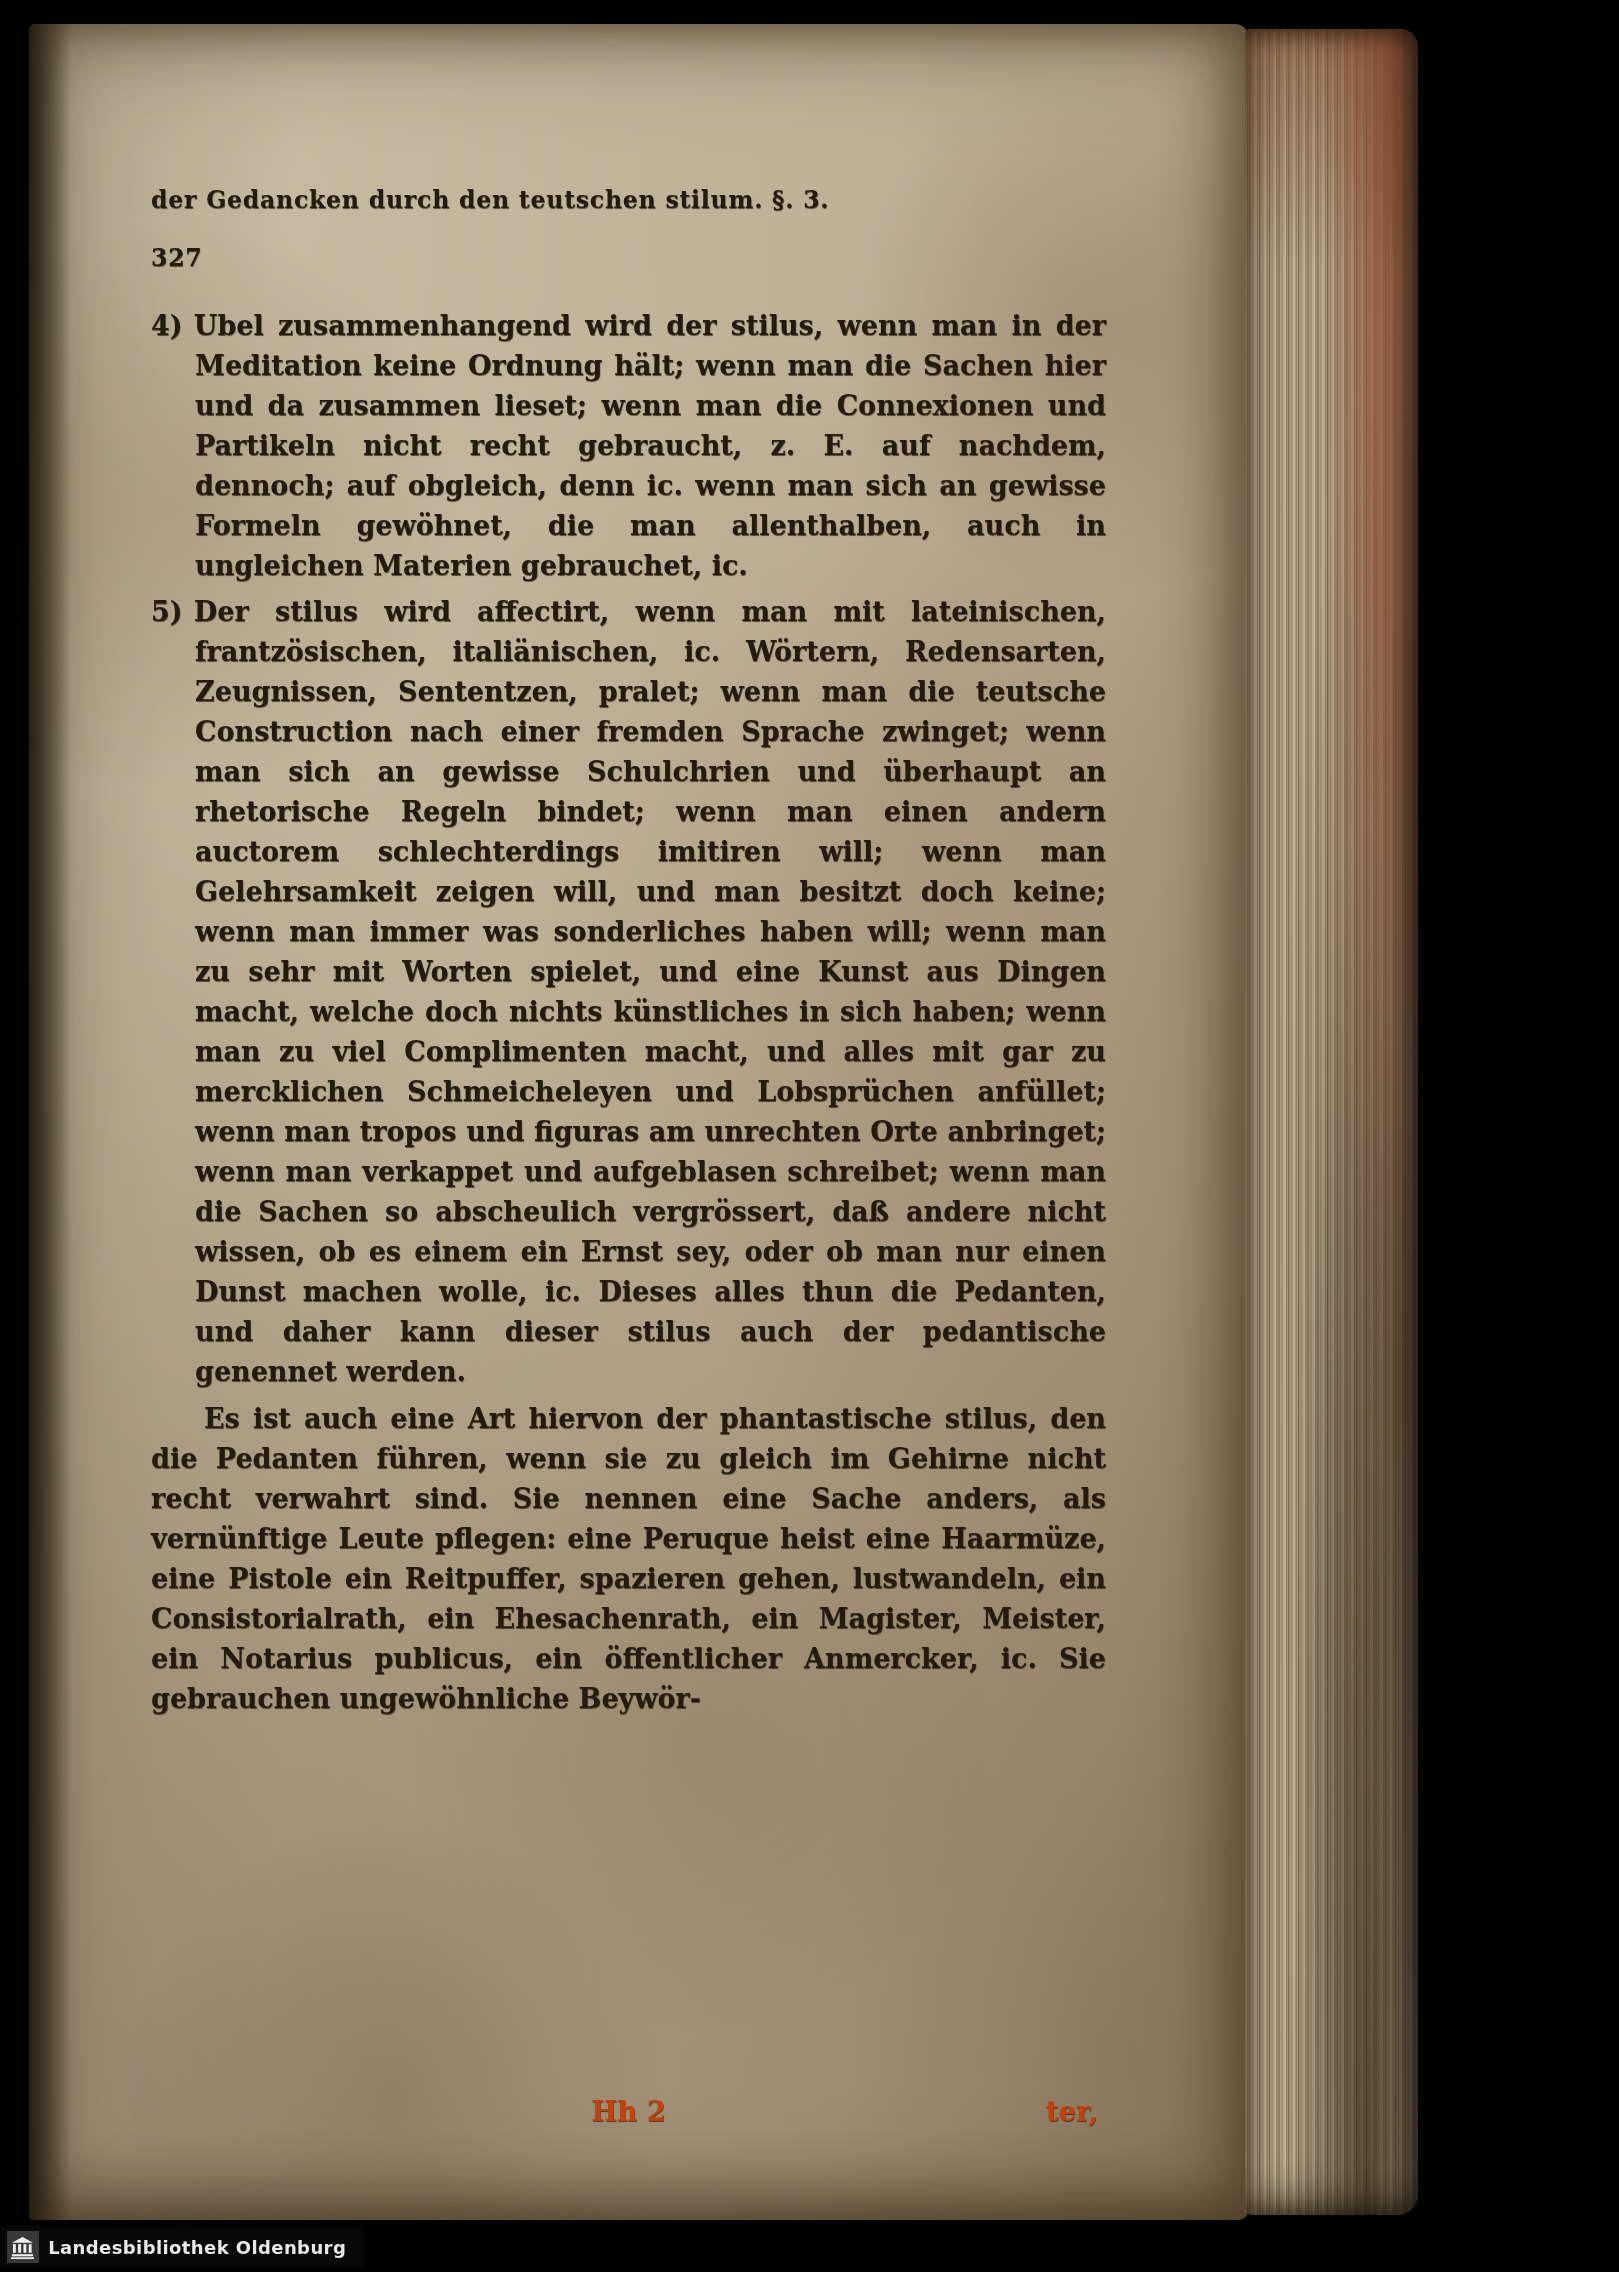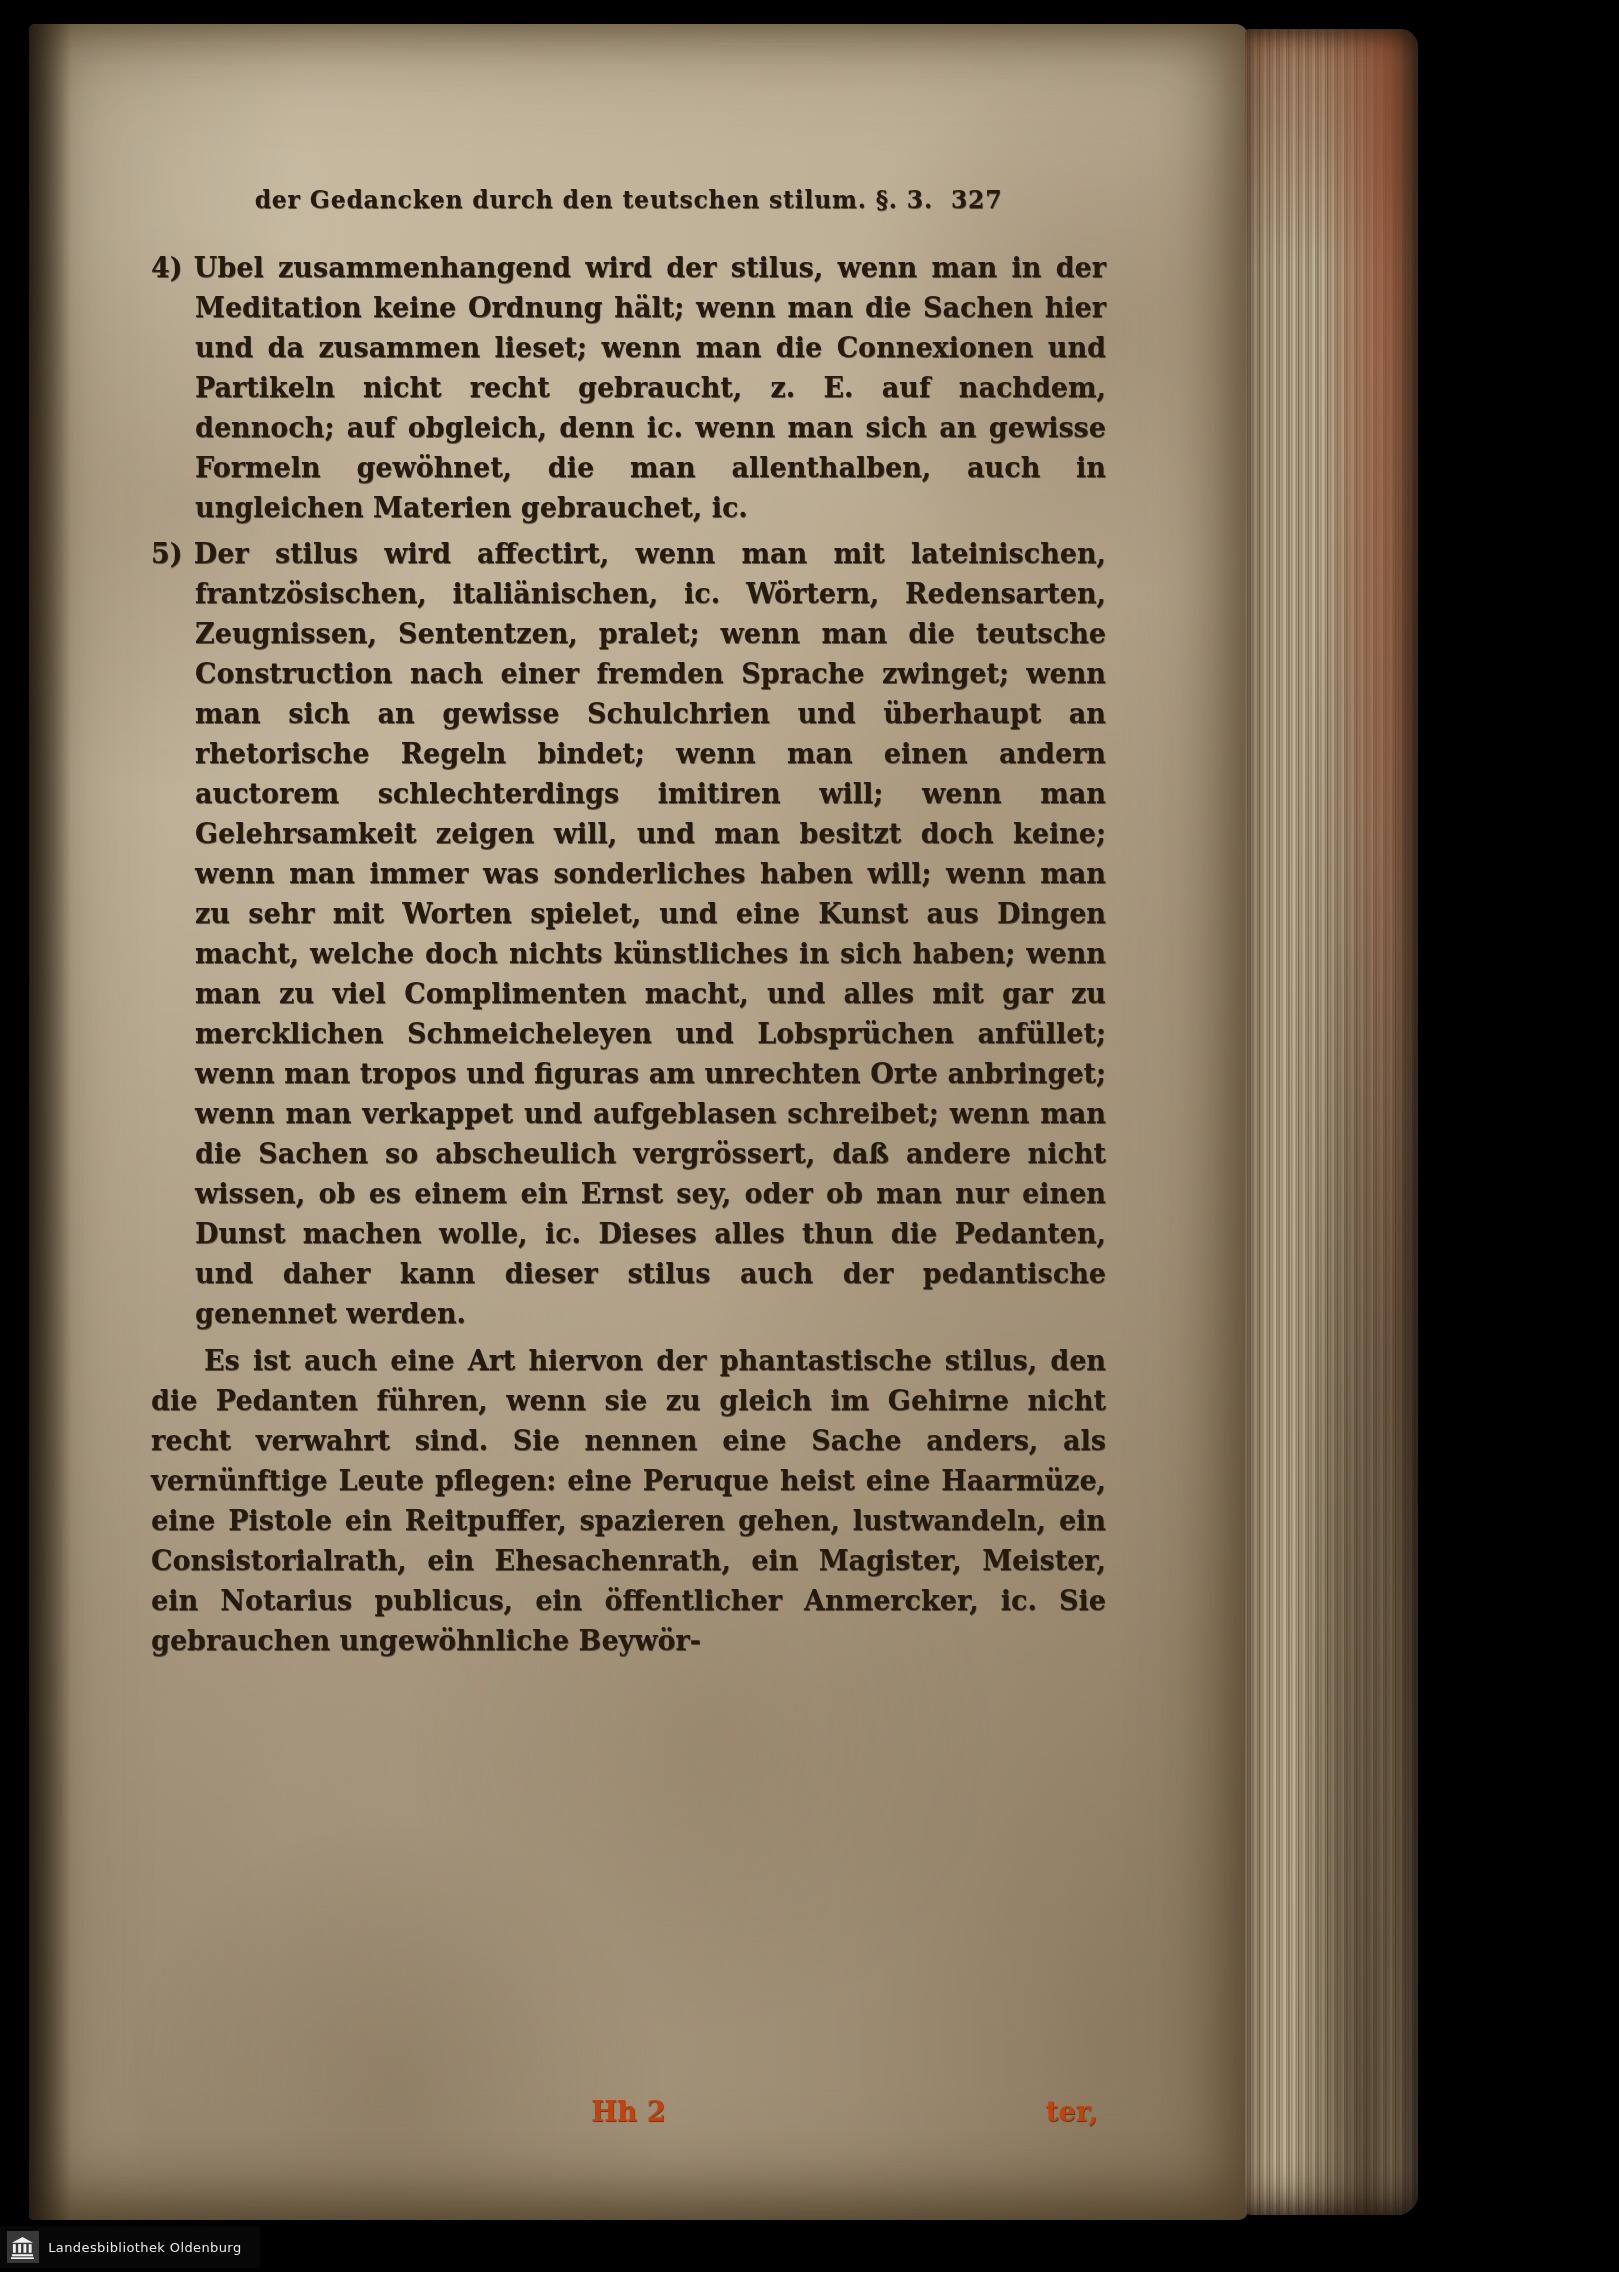--- a/index.html
+++ b/index.html
@@ -49,21 +49,21 @@
   }
   
   .text-block {
     position:absolute; left:151px; top:180px; width:955px;
     color:#241a0e; font-weight:700; font-size:27px; line-height:40px;
     text-align:justify;
     text-shadow:0.5px 0.5px 0.7px rgba(35,22,8,0.65);
   }
   .header-line {
     display:flex; justify-content:center; align-items:baseline; gap:18px;
-    font-size:23.5px; letter-spacing:0.8px; margin-bottom:27.5px; white-space:nowrap;
+    font-size:23.5px; letter-spacing:0.8px; margin-bottom:27.5px; white-space:nowrap;flex-direction:column;
   }
   .para { margin:0 0 6.5px 0; padding-left:44px; text-indent:-44px; }
   .para .pnum { padding-right:11.3px; }
   .para.indent { padding-left:0; text-indent:53px; }
   .footer-line {
     position:absolute; left:151px; top:2095px; width:955px; height:42px;
     color:#c2410c; font-weight:700; font-size:27.5px;
     text-shadow:0.5px 0.5px 0.7px rgba(35,22,8,0.65);
   }
   .signature { position:absolute; left:0; right:0; text-align:center; }
@@ -83,22 +83,22 @@
   .watermark {
     position:absolute; left:0; top:2226px; height:42px;
     display:flex; align-items:center; gap:9.7px; padding:0 18px 0 6.5px;
     background:rgba(8,8,8,0.92);
   }
   .logo-box {
     width:32px; height:32px; display:flex; align-items:center; justify-content:center;
     background:rgba(150,150,150,0.35);
   }
   .wm-label {
-    font-family:"DejaVu Sans", sans-serif; font-weight:400;
-    font-size:13px; color:#e9e9e9; letter-spacing:0.4px;
+    font-family:"DejaVu Sans", sans-serif; font-weight:700;
+    font-size:18px; color:#e9e9e9; letter-spacing:0.4px;
   }
 </style>
 </head>
 <body>
 
 <div class="scan">
 
   <div class="page"></div>
   <div class="gutter-shadow"></div>
   <div class="fore-edge"></div>

